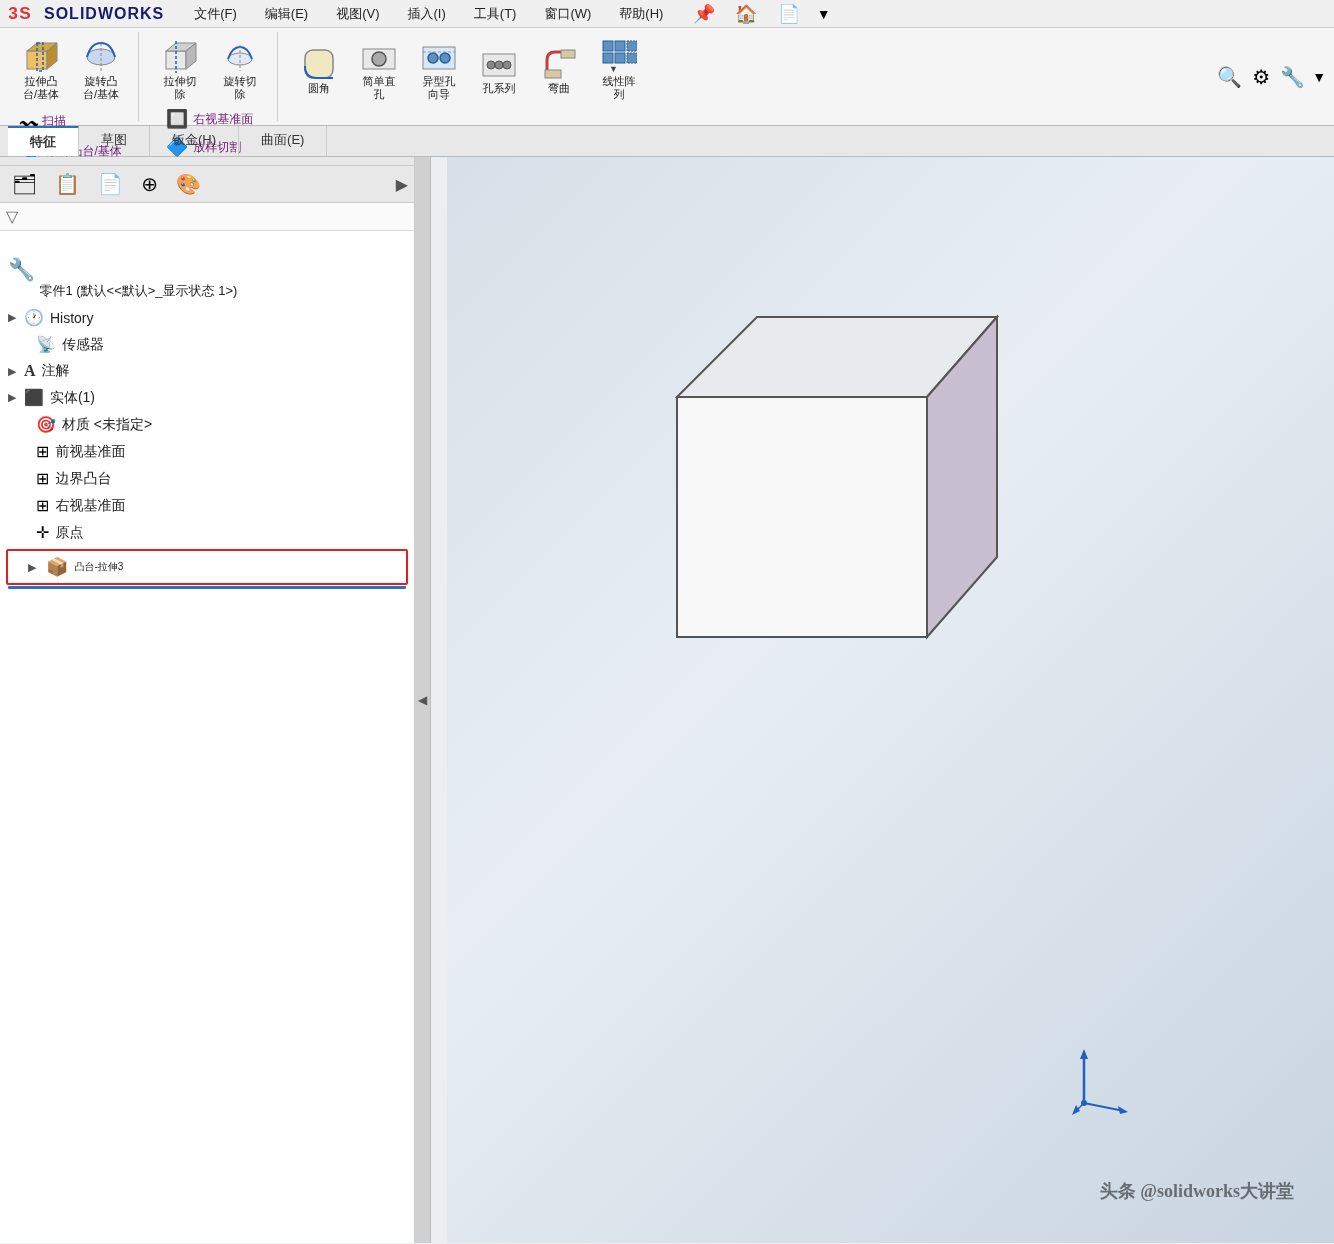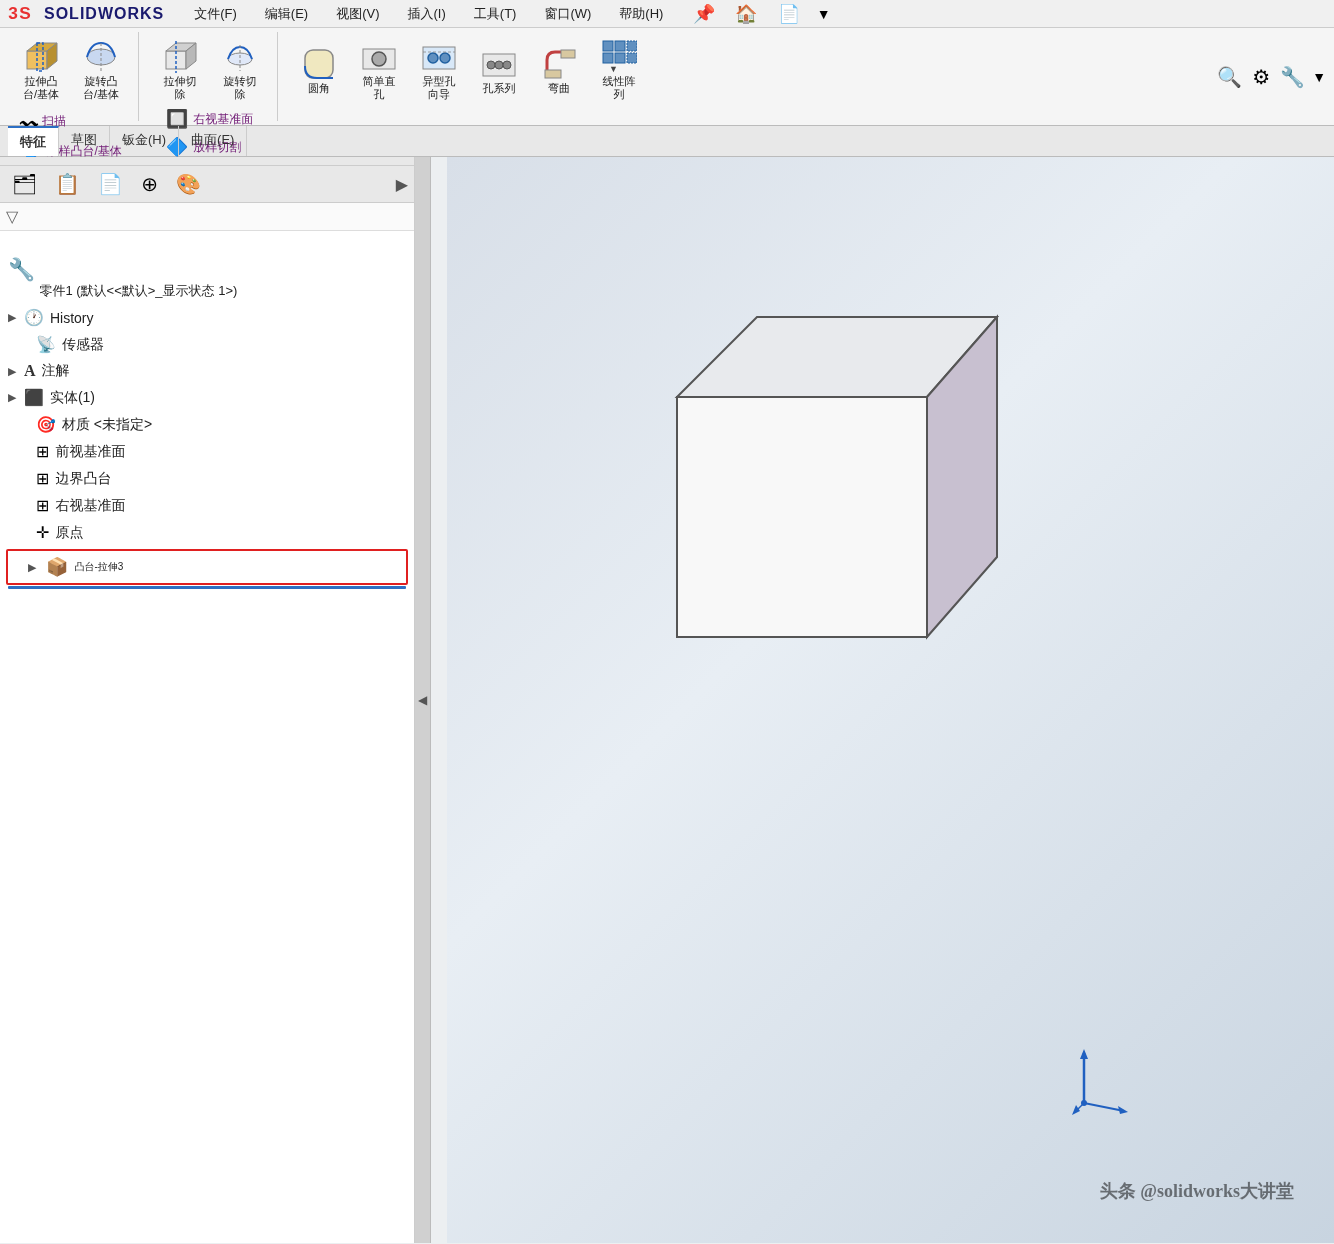--- a/index.html
+++ b/index.html
@@ -37,21 +37,21 @@
       display: flex; align-items: center; gap: 4px; cursor: pointer; padding: 2px 4px; border-radius: 2px; white-space: nowrap;
     }
     .ribbon-col-btn-icon { font-size: 18px; }
     .ribbon-col-btn-label { font-size: 12px; color: #701a75; }
 
     
     .tabs-row {
       display: flex; background: #e8e8e8; border-bottom: 1px solid #bbb; padding: 0 8px;
     }
     .tab {
-      padding: 5px 12px; font-size: 13px; cursor: pointer; border-right: 1px solid #ccc; color: #333;
+      padding: 5px 22px; font-size: 13px; cursor: pointer; border-right: 1px solid #ccc; color: #333;
     }
     .tab.active { background: #fff; border-top: 2px solid #2d6fc4; font-weight: bold; }
 
     
     .main-layout {
       display: flex; height: calc(1244px - 28px - 98px - 32px); 
     }
 
     
     .sidebar {

